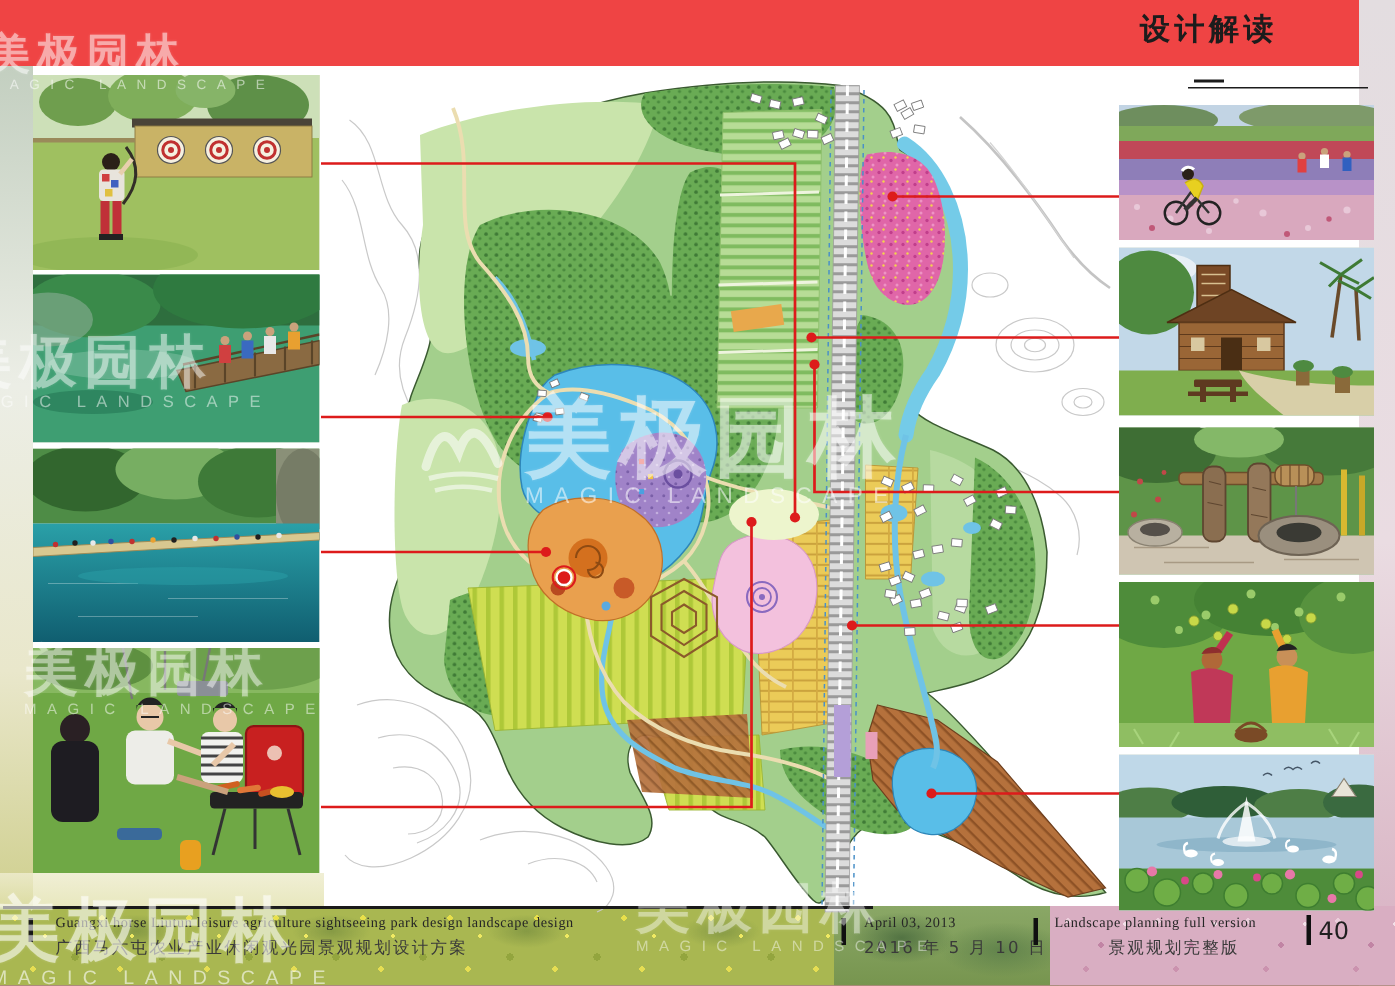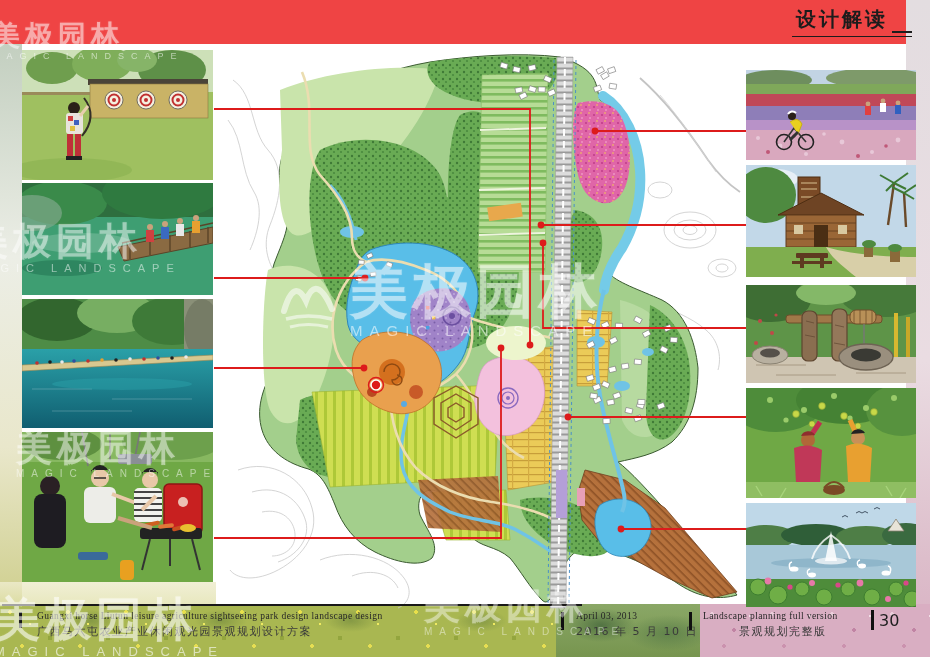--- a/index.html
+++ b/index.html
@@ -45,21 +45,21 @@
   
   .photo{position:absolute;z-index:30;background:#dfe6d8;}
   .photo svg{display:block;}
   
   .wm{position:absolute;z-index:40;display:flex;align-items:center;gap:8px;color:#fff;
       opacity:.55;pointer-events:none;white-space:nowrap;}
   .wm-cn{font-weight:bold;letter-spacing:5px;line-height:1;text-shadow:0 0 2px rgba(255,255,255,.35);}
   .wm-en{letter-spacing:7px;line-height:1.5;font-family:"Liberation Sans",sans-serif;}
   
   .title-block{left:700px;top:6px;width:212px;z-index:50;text-align:right;}
-  .title-row{display:flex;justify-content:flex-end;align-items:flex-end;gap:4px;}
+  .title-row{display:flex;justify-content:flex-end;align-items:center;gap:20px;flex-direction:column;}
   .title-text{font-size:20px;font-weight:600;letter-spacing:3px;color:#1c1c1c;}
   .title-dash{width:20px;height:2px;background:#1c1c1c;}
   .title-underline{margin-top:3px;margin-left:auto;width:120px;height:0;border-top:1.6px solid #1c1c1c;}
   
   .footer{z-index:50;}
   .f-line{left:2px;top:604px;width:580px;height:2.4px;background:#191919;z-index:51;}
   .vbar{position:absolute;width:3.4px;background:#101010;}
   .f-en{position:absolute;font-family:Liberation Serif, serif;
         font-size:9.5px;color:#262626;letter-spacing:.4px;white-space:nowrap;}
   .f-cn{position:absolute;font-size:11px;color:#3a3a3a;letter-spacing:1.5px;white-space:nowrap;font-weight:400;}
@@ -784,16 +784,16 @@
     <div class="vbar" style="left:19px;top:612px;height:16px"></div>
     <div class="f-en" style="left:37px;top:611px">Guangxi horse Liutun leisure agriculture sightseeing park design landscape design</div>
     <div class="f-cn" style="left:37px;top:624px">广西马六屯农业产业休闲观光园景观规划设计方案</div>
     <div class="vbar" style="left:561px;top:612px;height:18px"></div>
     <div class="f-en" style="left:576px;top:611px">April 03, 2013</div>
     <div class="f-cn" style="left:576px;top:624px">2016 年 5 月 10 日</div>
     <div class="vbar" style="left:689px;top:612px;height:18px"></div>
     <div class="f-en" style="left:703px;top:611px">Landscape planning full version</div>
     <div class="f-cn" style="left:739px;top:624px">景观规划完整版</div>
     <div class="vbar" style="left:871px;top:610px;height:20px"></div>
-    <div class="f-page" style="left:879px;top:611px">30</div>
+    <div class="f-page" style="left:879px;top:611px">40</div>
   </div>
 
 </div>
 
 </body></html>

